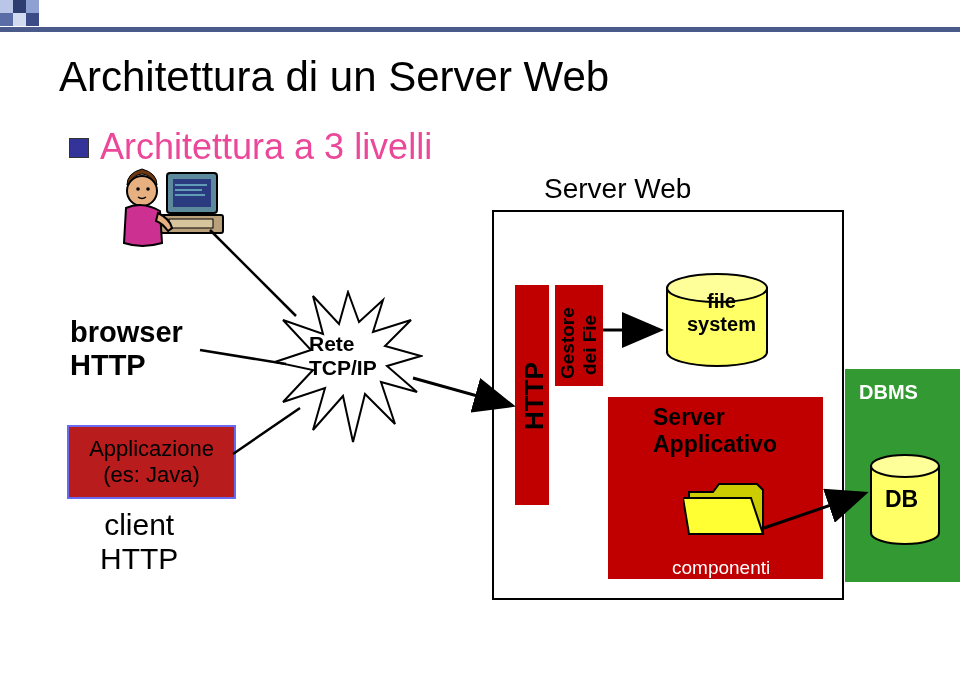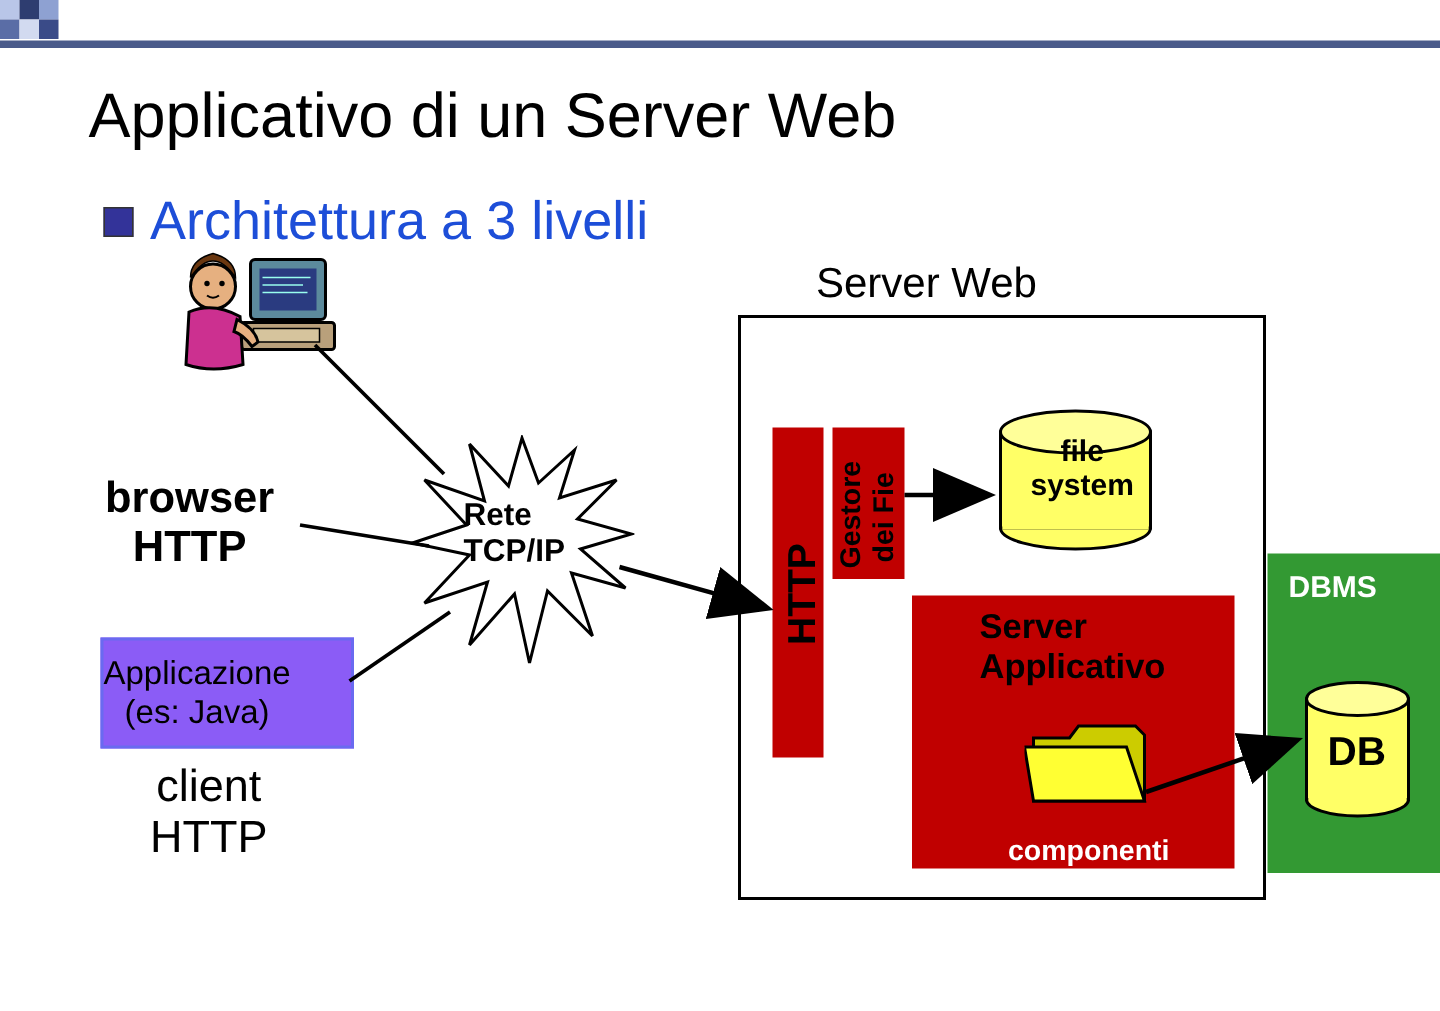--- a/index.html
+++ b/index.html
@@ -2,44 +2,44 @@
 <html><head>
 <meta charset="utf-8">
 <style>
 body{margin:0;font-family:Arial,Helvetica,sans-serif;background:#fff;width:960px;height:674px;position:relative;overflow:hidden}
 .decor-top{position:absolute;top:0;left:0;right:0;height:34px;display:flex}
 .sq-row{display:flex}
 .sq{width:13px;height:13px}
 .decor-line{position:absolute;top:27px;left:0;right:0;height:5px;background:#4a5a8a}
 .title{position:absolute;top:53px;left:59px;font-size:42px;font-weight:400;color:#000}
 .bullet-sq{position:absolute;top:138px;left:69px;width:18px;height:18px;background:#333399;border:1px solid #333}
-.bullet-txt{position:absolute;top:126px;left:100px;font-size:36px;color:#1d4ed8}
+.bullet-txt{position:absolute;top:126px;left:100px;font-size:36px;color:#ec4899}
 .user-icon{position:absolute;top:163px;left:112px}
-.browser-box{position:absolute;top:316px;left:70px;font-size:29px;font-weight:bold;color:#000;text-align:center}
-.app-box{position:absolute;top:425px;left:67px;width:165px;height:70px;border:2px solid #6a6af0;background:#8b5cf6;display:flex;align-items:center;justify-content:flex-start;font-size:22px;text-align:center;line-height:1.2}
+.browser-box{position:absolute;top:316px;left:70px;font-size:29px;font-weight:bold;color:#000;text-align:left}
+.app-box{position:absolute;top:425px;left:67px;width:165px;height:70px;border:2px solid #6a6af0;background:#b91c1c;display:flex;align-items:center;justify-content:center;font-size:22px;text-align:center;line-height:1.2}
 .client-txt{position:absolute;top:508px;left:100px;font-size:30px;font-weight:normal;text-align:center}
 .starburst{position:absolute;top:290px;left:273px;width:150px;height:155px}
 .star-label{position:absolute;top:332px;left:309px;font-size:21px;font-weight:bold;text-align:left}
 .server-box{position:absolute;top:210px;left:492px;width:348px;height:386px;border:2px solid #000;background:#fff}
 .server-label{position:absolute;top:173px;left:544px;font-size:28px;font-weight:normal}
 .http-bar{position:absolute;top:285px;left:515px;width:34px;height:220px;background:#c00000}
 .http-label{position:absolute;top:430px;left:519px;font-size:26px;font-weight:bold;transform:rotate(-90deg);transform-origin:left top;color:#000}
 .gestore-bar{position:absolute;top:285px;left:555px;width:48px;height:101px;background:#c00000}
 .gestore-label{position:absolute;top:379px;left:557px;font-size:19px;font-weight:bold;transform:rotate(-90deg);transform-origin:left top;color:#000;white-space:nowrap}
 .gestore-label2{position:absolute;top:375px;left:579px;font-size:19px;font-weight:bold;transform:rotate(-90deg);transform-origin:left top;color:#000;white-space:nowrap}
 .fs-cyl{position:absolute;top:272px;left:660px}
 .fs-label{position:absolute;top:290px;left:687px;font-size:20px;font-weight:bold;text-align:center}
 .appserver-box{position:absolute;top:397px;left:608px;width:215px;height:182px;background:#c00000}
 .appserver-label{position:absolute;top:404px;left:653px;font-size:23px;font-weight:bold;text-align:left;color:#000}
 .folder{position:absolute;top:478px;left:683px}
-.comp-label{position:absolute;top:557px;left:672px;font-size:19px;font-weight:bold;color:#fff}
+.comp-label{position:absolute;top:557px;left:672px;font-size:19px;font-weight:normal;color:#fff}
 .dbms-box{position:absolute;top:369px;left:845px;width:115px;height:213px;background:#393}
 .dbms-label{position:absolute;top:381px;left:859px;font-size:20px;font-weight:bold;color:#fff}
 .db-cyl{position:absolute;top:453px;left:866px}
-.db-label{position:absolute;top:486px;left:885px;font-size:27px;font-weight:bold;color:#000}
+.db-label{position:absolute;top:486px;left:885px;font-size:23px;font-weight:bold;color:#000}
 svg.lines{position:absolute;top:0;left:0;pointer-events:none}
 </style>
 </head>
 <body>
 
 <div class="decor-top">
   <div style="display:flex;flex-direction:column;">
     <div class="sq-row">
       <div class="sq" style="background:#b9c6e8"></div>
         <div class="sq" style="background:#2e3d70"></div>
@@ -47,21 +47,21 @@
     </div>
     <div class="sq-row">
       <div class="sq" style="background:#5a6da6"></div>
         <div class="sq" style="background:#d2daf0"></div>
         <div class="sq" style="background:#3a4b88"></div>
     </div>
   </div>
 </div>
 <div class="decor-line"></div>
 
-<div class="title">Applicativo di un Server Web</div>
+<div class="title">Architettura di un Server Web</div>
 <div class="bullet-sq"></div>
 <div class="bullet-txt">Architettura a 3 livelli</div>
 
 <div class="user-icon">
 <svg width="120" height="105" viewBox="0 0 120 105">
   <rect x="55" y="10" width="50" height="40" rx="3" fill="#5c8a9c" stroke="#000" stroke-width="2"></rect>
   <rect x="61" y="16" width="38" height="28" fill="#2a3b80"></rect>
   <line x1="63" y1="22" x2="95" y2="22" stroke="#9fe" stroke-width="1"></line>
   <line x1="63" y1="27" x2="90" y2="27" stroke="#9fe" stroke-width="1"></line>
   <line x1="63" y1="32" x2="93" y2="32" stroke="#9fe" stroke-width="1"></line>

